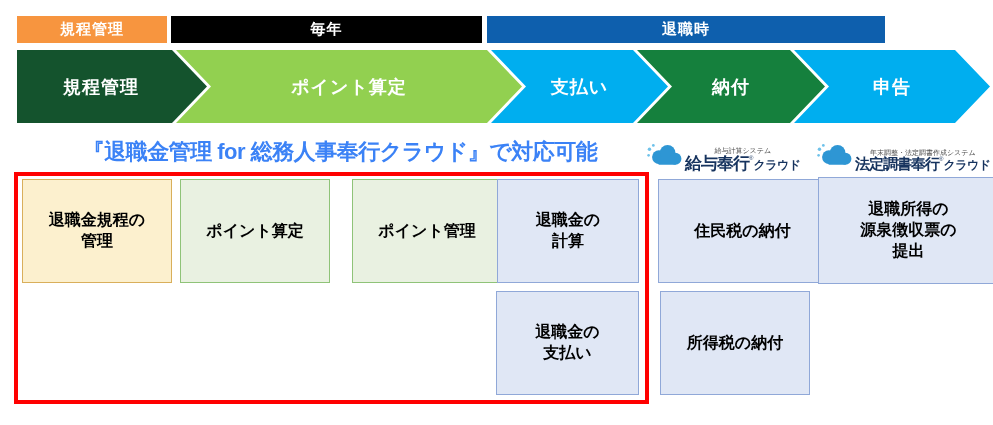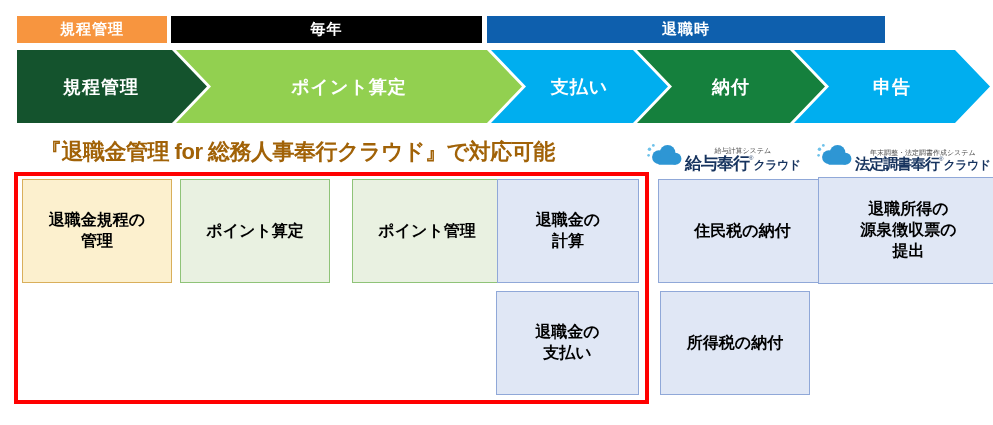--- a/index.html
+++ b/index.html
@@ -26,21 +26,21 @@
   .tip-notch{clip-path:polygon(0 0,calc(100% - 35px) 0,100% 50%,calc(100% - 35px) 100%,0 100%,35px 50%);}
   .a1{left:17px;width:190px;}
   .a1 .arrow-label{padding-right:22px;}
   .a2{left:176px;width:346px;}
   .a3{left:491px;width:177px;}
   .a4{left:637px;width:188px;}
   .a5{left:794px;width:196px;}
   
   .callout-title{
     position:absolute;left:40px;top:137px;width:600px;
-    text-align:left;font-size:22px;font-weight:bold;color:#a16207;
+    text-align:center;font-size:22px;font-weight:bold;color:#3b82f6;
     letter-spacing:-0.5px;white-space:nowrap;
   }
   
   .logo{position:absolute;top:131px;height:42px;display:flex;align-items:flex-end;}
   .logo-1{left:646px;width:168px;}
   .logo-2{left:816px;width:176px;}
   .cloud-wrap{flex:0 0 auto;margin:0 1px 1px 0;}
   .logo-text{display:flex;flex-direction:column;align-items:center;}
   .logo-caption{font-size:7px;color:#4a4a4a;white-space:nowrap;line-height:1.1;}
   .logo-name-row{white-space:nowrap;color:#16335E;line-height:1.05;}

